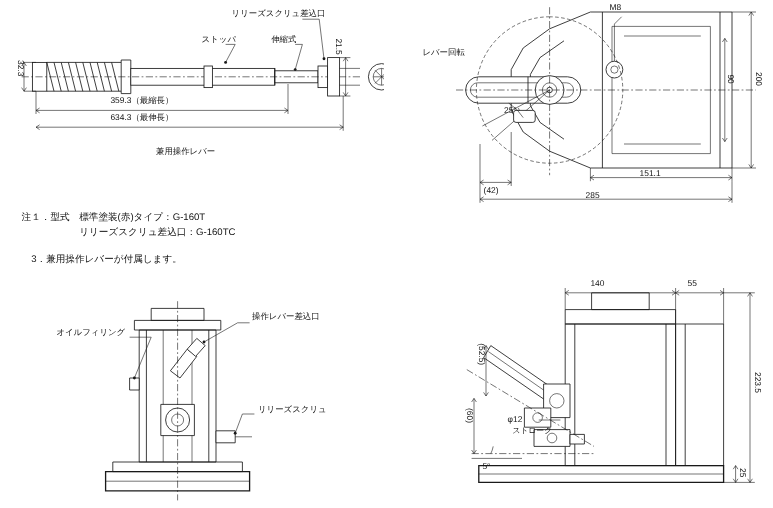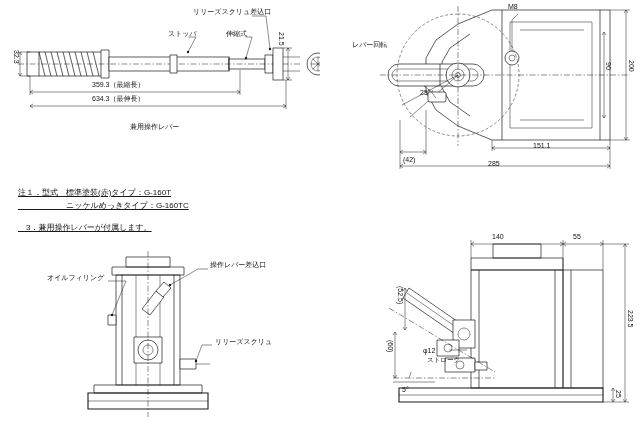--- a/index.html
+++ b/index.html
@@ -227,23 +227,23 @@
     <div class="abs lbl" style="left:12px;top:40px;">レバー回転</div>
     <div class="abs lbl" style="left:168px;top:2px;">M8</div>
     <div class="abs lbl vert" style="left:287px;top:60px;">200</div>
     <div class="abs lbl vert" style="left:264px;top:62px;">90</div>
     <div class="abs lbl" style="left:80px;top:88px;">25°</div>
     <div class="abs lbl" style="left:63px;top:155px;">(42)</div>
     <div class="abs lbl" style="left:193px;top:141px;">151.1</div>
     <div class="abs lbl" style="left:148px;top:159px;">285</div>
   </div>
 
-  <div class="abs" style="left:18px;top:186px;text-decoration:underline;">
+  <div class="abs" style="left:18px;top:174px;">
     <div class="note">注１．型式　標準塗装(赤)タイプ：G-160T</div>
-    <div class="note">　　　　　　ニッケルめっきタイプ：G-160TC</div>
+    <div class="note">　　　　　　リリーズスクリュ差込口：G-160TC</div>
     <div class="note" style="margin-top:9px;">　3．兼用操作レバーが付属します。</div>
   </div>
 
   <div class="abs" style="left:30px;top:245px;width:300px;height:178px;">
     <svg width="300" height="178" viewBox="0 0 300 178">
 
       <g class="ln2">
         <path d="M58 148 h120 v16 h-120 z"></path>
       </g>
       <g class="ln">

